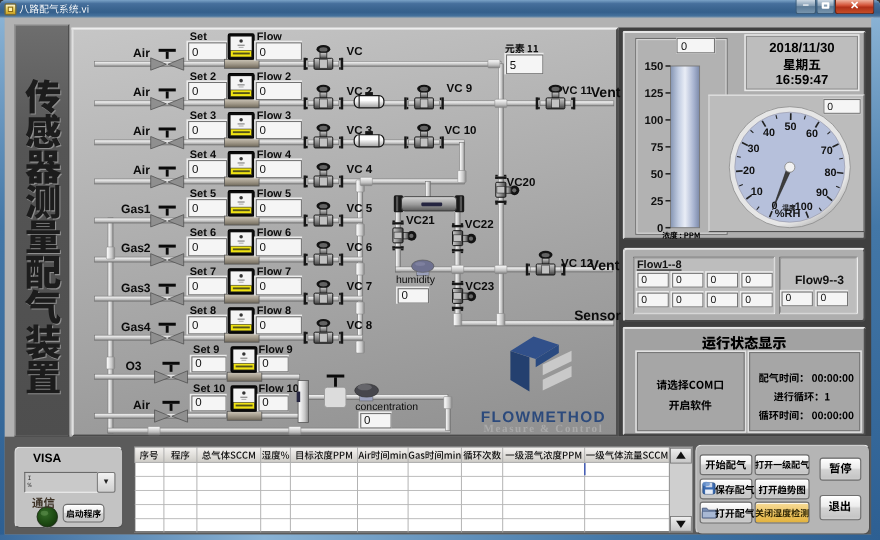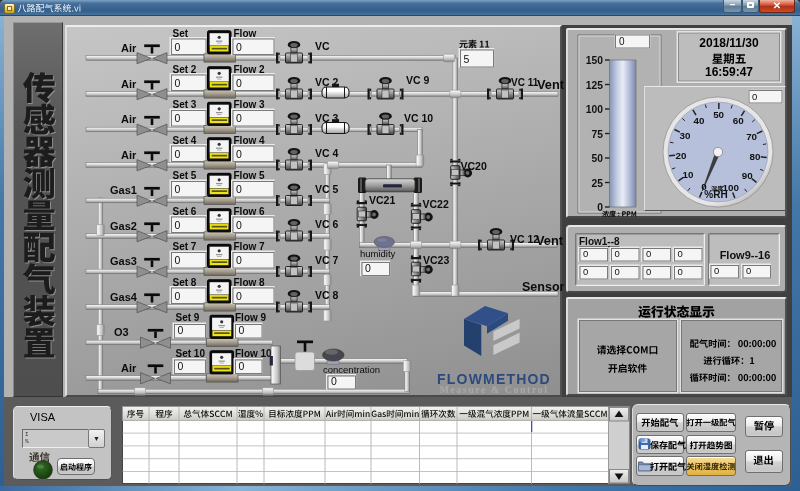--- a/index.html
+++ b/index.html
@@ -513,21 +513,21 @@
       <text x="747.2" y="178.6" font-size="9.8" font-weight="bold" text-anchor="middle" fill="#111" font-family="Liberation Sans">90</text>
       <text x="730.7" y="190.6" font-size="9.8" font-weight="bold" text-anchor="middle" fill="#111" font-family="Liberation Sans">100</text>
       <polygon points="716.0,151.2 720.0,152.8 702.3,190.9" fill="#3d3d3d" stroke="#1a1a1a" stroke-width="0.5"></polygon>
       <circle cx="718.0" cy="152.0" r="4.6" fill="#f2f2f2" stroke="#888" stroke-width="0.8"></circle>
       <text x="716.0" y="197.5" font-size="10" font-weight="bold" text-anchor="middle" fill="#111" font-family="Liberation Sans">%RH</text>
     </svg>
     <div class="abs" style="left:566px;top:225px;width:221px;height:68px;background:#aeaeae;border-top:2px solid #e6e6e6;border-left:2px solid #dcdcdc;border-right:2px solid #4f4f4f;border-bottom:2px solid #484848;border-radius:4px;"></div>
     <div class="abs" style="left:575px;top:233px;width:130px;height:53px;background:#bdbdbd;border-top:1px solid #777;border-left:1px solid #777;border-right:1px solid #eee;border-bottom:1px solid #eee;box-shadow:inset -1px -1px 0 #c8c8c8, inset 1px 1px 0 #9a9a9a;border-radius:2px;"></div>
     <div class="abs" style="left:708px;top:233px;width:72px;height:53px;background:#bdbdbd;border-top:1px solid #777;border-left:1px solid #777;border-right:1px solid #eee;border-bottom:1px solid #eee;box-shadow:inset -1px -1px 0 #c8c8c8, inset 1px 1px 0 #9a9a9a;border-radius:2px;"></div>
     <div class="abs" style="left:579px;top:236px;width:60px;font-size:10px;font-weight:bold;color:#111;text-decoration:underline;">Flow1--8</div>
-    <div class="abs" style="left:713px;top:249px;width:64px;font-size:11px;font-weight:bold;color:#111;text-align:center;">Flow9--16</div>
+    <div class="abs" style="left:713px;top:249px;width:64px;font-size:11px;font-weight:bold;color:#111;text-align:center;">Flow9--3</div>
     <svg class="abs" style="left:566px;top:225px;" width="221" height="68" viewBox="566 225 221 68">
       <rect x="578.8" y="247.3" width="28.5" height="13.5" fill="none" stroke="#ebebeb" stroke-width="1.6"></rect>
       <rect x="580.0" y="248.5" width="27.5" height="12.5" fill="#f5f5f5" stroke="#6f6f6f" stroke-width="0.9"></rect>
       <text x="583.0" y="257.0" font-size="9.5" fill="#111" font-family="Liberation Sans">0</text>
       <rect x="610.3" y="247.3" width="28.5" height="13.5" fill="none" stroke="#ebebeb" stroke-width="1.6"></rect>
       <rect x="611.5" y="248.5" width="27.5" height="12.5" fill="#f5f5f5" stroke="#6f6f6f" stroke-width="0.9"></rect>
       <text x="614.5" y="257.0" font-size="9.5" fill="#111" font-family="Liberation Sans">0</text>
       <rect x="641.8" y="247.3" width="28.5" height="13.5" fill="none" stroke="#ebebeb" stroke-width="1.6"></rect>
       <rect x="643.0" y="248.5" width="27.5" height="12.5" fill="#f5f5f5" stroke="#6f6f6f" stroke-width="0.9"></rect>
       <text x="646.0" y="257.0" font-size="9.5" fill="#111" font-family="Liberation Sans">0</text>
@@ -550,21 +550,21 @@
       <rect x="711.0" y="265.5" width="27.5" height="12.5" fill="#f5f5f5" stroke="#6f6f6f" stroke-width="0.9"></rect>
       <text x="714.0" y="274.0" font-size="9.5" fill="#111" font-family="Liberation Sans">0</text>
       <rect x="741.8" y="264.3" width="28.5" height="13.5" fill="none" stroke="#ebebeb" stroke-width="1.6"></rect>
       <rect x="743.0" y="265.5" width="27.5" height="12.5" fill="#f5f5f5" stroke="#6f6f6f" stroke-width="0.9"></rect>
       <text x="746.0" y="274.0" font-size="9.5" fill="#111" font-family="Liberation Sans">0</text>
     </svg>
     <div class="abs" style="left:566px;top:297px;width:221px;height:99px;background:#aeaeae;border-top:2px solid #e6e6e6;border-left:2px solid #dcdcdc;border-right:2px solid #4f4f4f;border-bottom:2px solid #484848;border-radius:2px;background:#a2a2a2;"></div>
     <div class="abs" style="left:579px;top:320px;width:98px;height:72px;border:1px solid #777;box-shadow:0 0 0 1.5px #e2e2e2;background:#a6a6a6;"></div>
     <div class="abs" style="left:681px;top:320px;width:101px;height:72px;border:1px solid #777;box-shadow:0 0 0 1.5px #e2e2e2;background:#a6a6a6;"></div>
     <div class="abs" style="left:13px;top:406px;width:99px;height:74px;background:#c3c3c3;border-top:1.5px solid #ededed;border-left:1.5px solid #e2e2e2;border-right:1.5px solid #555;border-bottom:1.5px solid #505050;border-radius:5px;"></div>
-    <div class="abs" style="left:30px;top:411px;font-size:11px;font-weight:normal;color:#000;">VISA</div>
+    <div class="abs" style="left:30px;top:411px;font-size:11px;font-weight:bold;color:#000;">VISA</div>
     <div class="abs" style="left:22px;top:429px;width:67px;height:19px;background:#c9c9c9;border-top:1px solid #6a6a6a;border-left:1px solid #6a6a6a;border-right:1px solid #efefef;border-bottom:1px solid #efefef;"></div>
     <div class="abs" style="left:25px;top:432px;width:8px;height:13px;font-size:6px;line-height:6.5px;color:#333;font-family:'Liberation Mono',monospace;">I<br>%</div>
     <div class="abs" style="left:88px;top:429px;width:17px;height:19px;background:linear-gradient(#f2f2f2,#cfcfcf);border:1px solid #777;border-radius:2px;color:#222;font-size:7px;text-align:center;line-height:18px;">▼</div>
     <svg class="abs" style="left:28px;top:456px;" width="30" height="30" viewBox="0 0 30 30">
       <defs>
         <radialGradient id="gLed" cx="0.4" cy="0.35" r="0.85">
           <stop offset="0" stop-color="#356b28"></stop>
           <stop offset="0.55" stop-color="#1d4a12"></stop>
           <stop offset="1" stop-color="#0f2808"></stop>
         </radialGradient>

